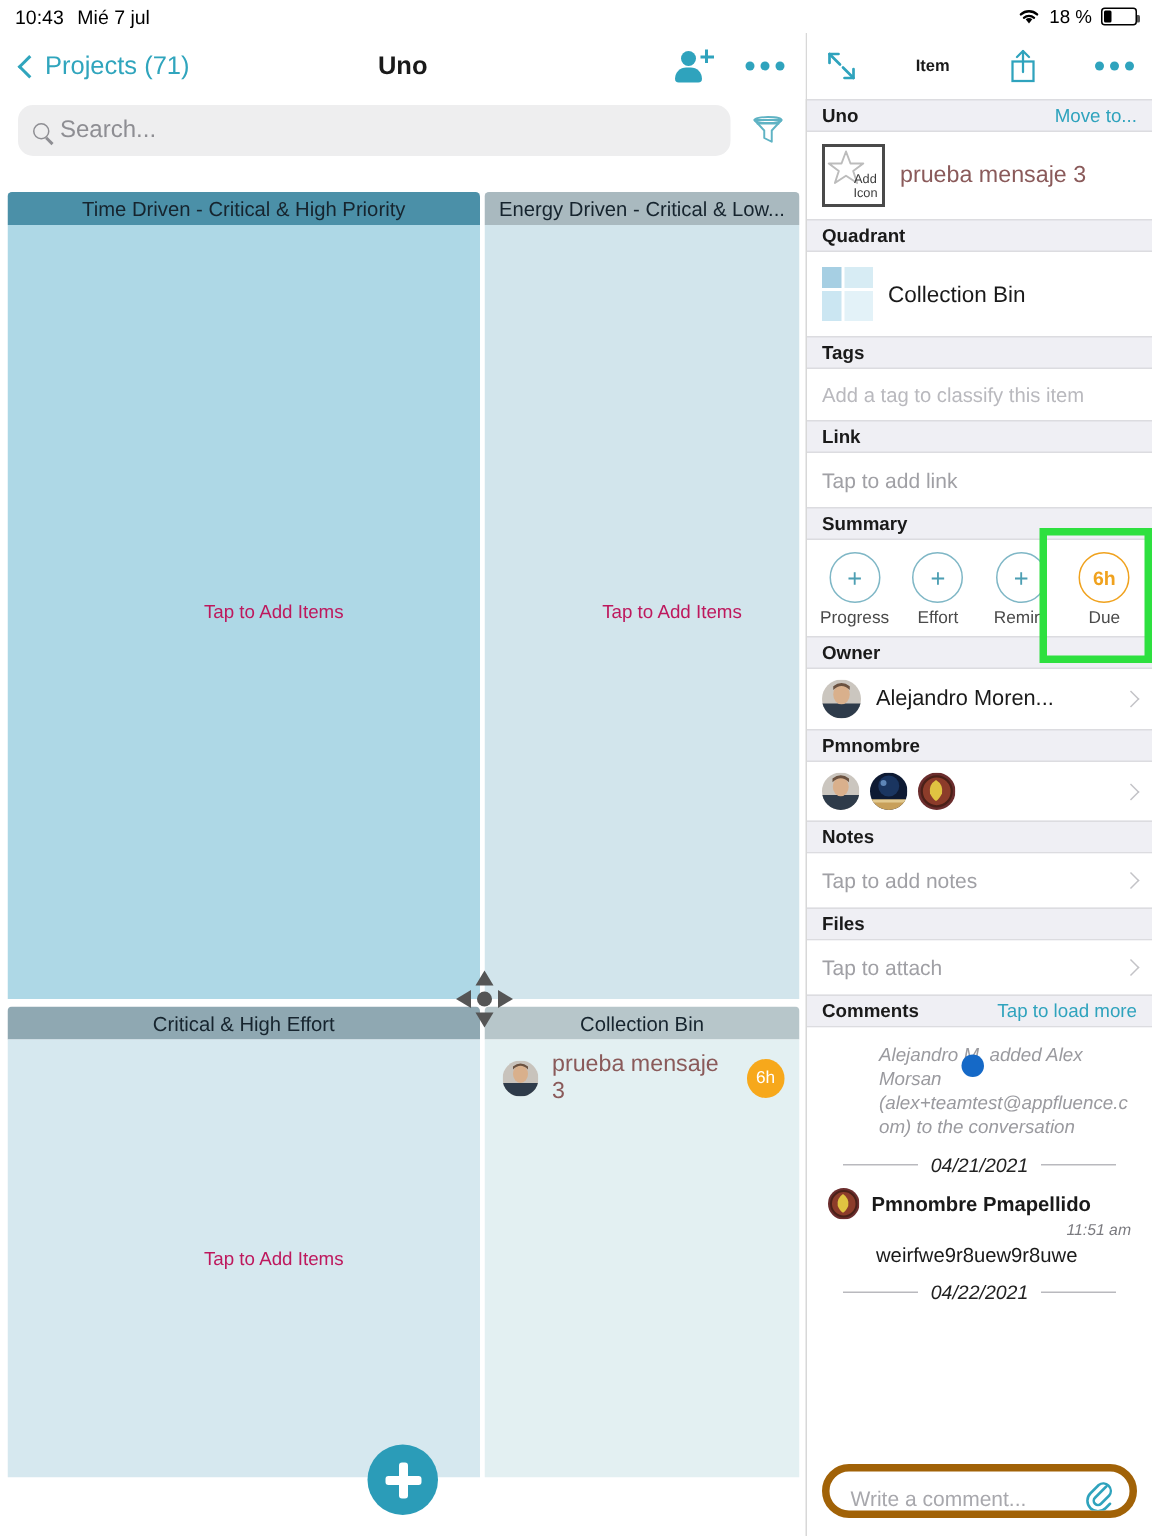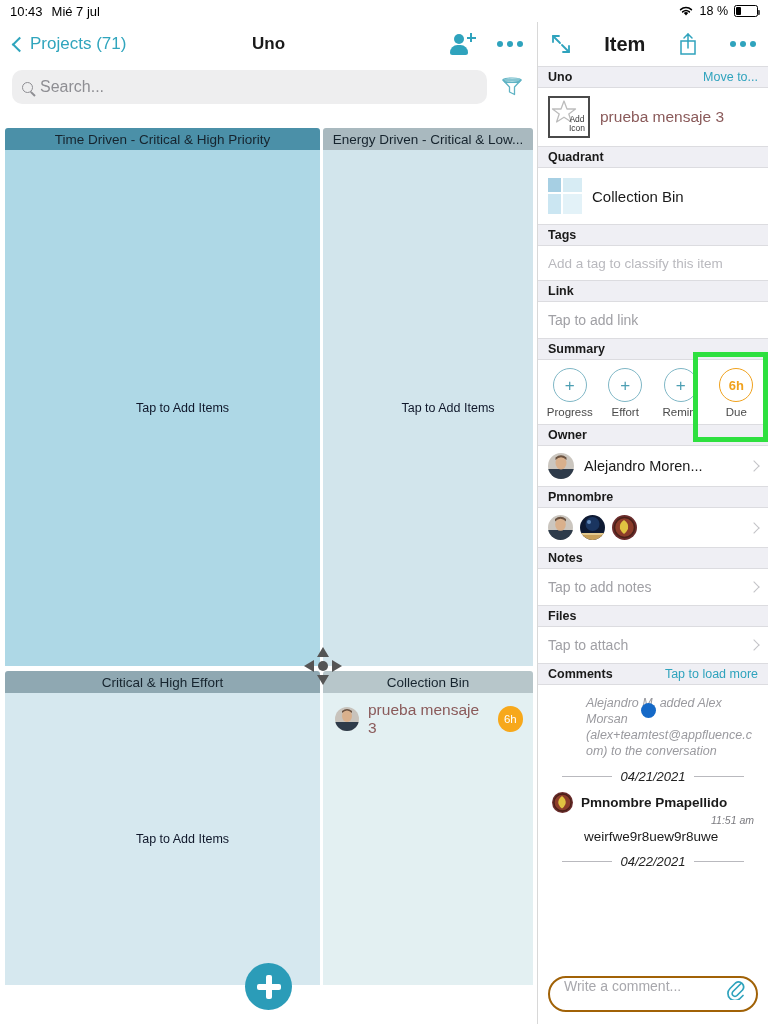--- a/index.html
+++ b/index.html
@@ -95,21 +95,21 @@
     position: absolute; display: flex; flex-direction: column; overflow: hidden;
   }
   .quad-head {
     height: 22px; display: flex; align-items: center; justify-content: center;
     font-size: 13.5px; color: #16242e; white-space: nowrap; overflow: hidden;
     padding: 0 6px;
   }
   .quad-body { flex: 1; position: relative; }
   .tap-add {
     position: absolute; left: 0; right: 4px; top: 50%; transform: translateY(-50%);
-    text-align: center; font-size: 12.5px; color: #0f172a; padding-left: 44px;
+    text-align: center; font-size: 12.5px; color: #be185d; padding-left: 44px;
   }
   .q-tl { left: 5px; top: 0; width: 315px; height: 538px; }
   .q-tl .quad-head { background: #4b90a8; border-radius: 3px 3px 0 0; }
   .q-tl .quad-body { background: #aed8e6; }
   .q-tr { left: 323px; top: 0; width: 210px; height: 538px; }
   .q-tr .quad-head { background: #a9b9bf; border-radius: 3px 3px 0 0; }
   .q-tr .quad-body { background: #d2e5ec; }
   .q-bl { left: 5px; top: 543px; width: 315px; height: 314px; }
   .q-bl .quad-head { background: #8fa8b2; border-radius: 3px 3px 0 0; }
   .q-bl .quad-body { background: #d6e8ef; }
@@ -143,21 +143,21 @@
   
   .right-panel {
     position: relative; width: 230px; height: 1024px; padding-top: 22px;
     background: #ffffff; display: flex; flex-direction: column;
   }
   .nav-right {
     height: 44px; display: flex; align-items: center; justify-content: space-between;
     padding: 0 12px; flex: 0 0 auto;
   }
   .expand-ic { width: 22px; height: 22px; cursor: pointer; }
-  .nav-title-right { font-size: 20px; font-weight: bold; color: #1a1a1a; }
+  .nav-title-right { font-size: 11px; font-weight: bold; color: #1a1a1a; }
   .share-ic { width: 20px; height: 24px; cursor: pointer; }
 
   .detail-scroll { flex: 1; overflow: hidden; }
   .sec-head {
     background: #efeff4; padding: 3px 10px; display: flex; align-items: center;
     justify-content: space-between; border-top: 0.5px solid #dcdce0;
     border-bottom: 0.5px solid #dcdce0;
   }
   .sec-title { font-size: 12.5px; font-weight: bold; color: #1a1a1a; }
   .sec-action { font-size: 12.5px; color: #2fa3bd; cursor: pointer; }
@@ -230,22 +230,22 @@
   .cmt-body { font-size: 13.5px; color: #1a1a1a; padding: 3px 14px 4px 46px; }
   .blue-dot {
     position: absolute; width: 15px; height: 15px; border-radius: 50%;
     background: #1569c7; z-index: 25;
   }
 
   .comment-bar {
     flex: 0 0 auto; padding: 8px 10px 12px 10px; background: #fff;
   }
   .comment-input {
-    height: 36px; border: 2px solid #a16207; border-radius: 18px;
-    display: flex; align-items: flex-start; padding: 0 10px 0 14px; gap: 6px;
+    height: 36px; border: 5px solid #a16207; border-radius: 18px;
+    display: flex; align-items: flex-end; padding: 0 10px 0 14px; gap: 6px;
   }
   .ci-ph { font-size: 14px; color: #a8a8ad; flex: 1; }
   .clip { width: 20px; height: 22px; cursor: pointer; }
 </style>
 </head>
 <body>
 
 <div id="app">
 
   <div class="statusbar">

